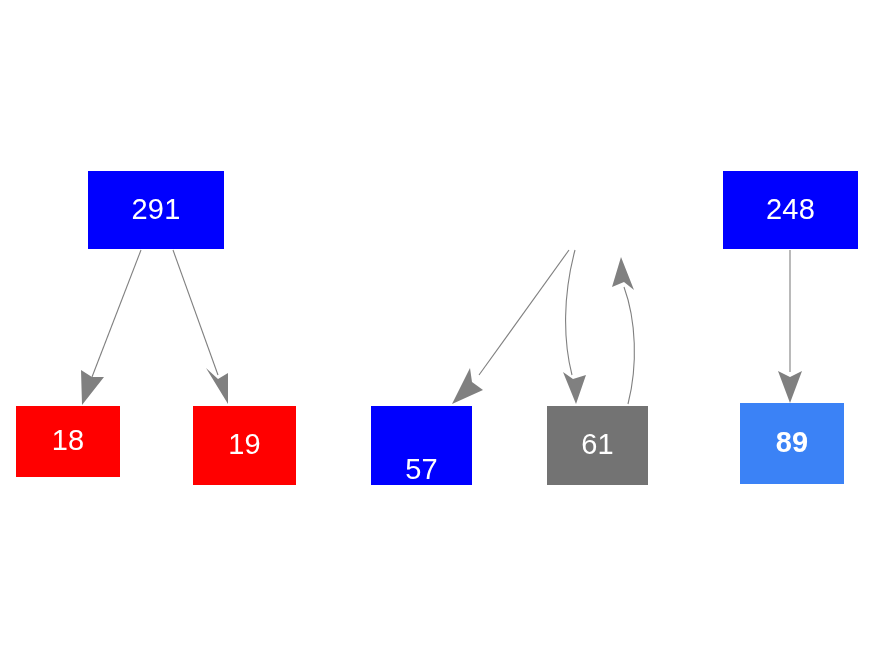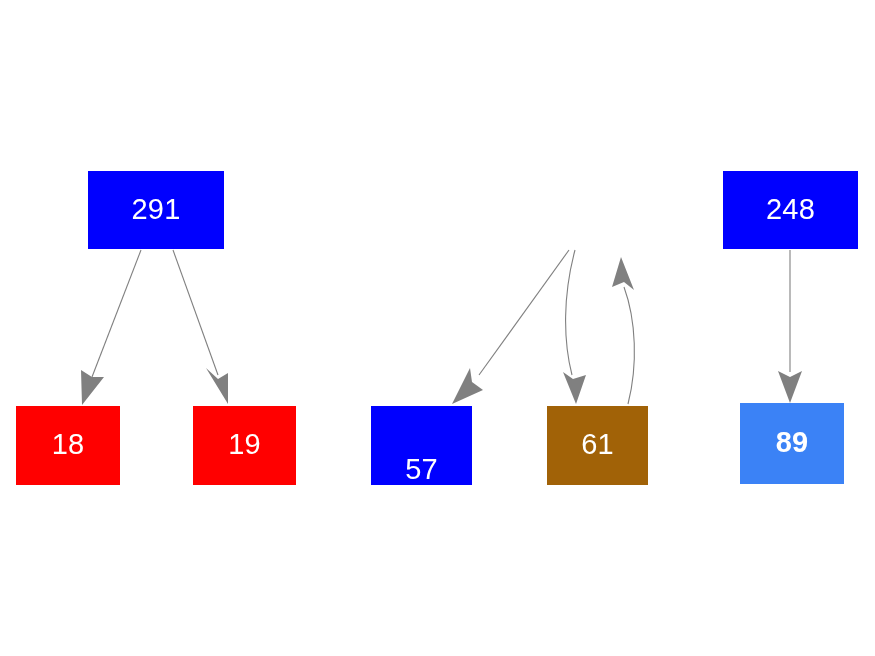--- a/index.html
+++ b/index.html
@@ -86,34 +86,34 @@
     <g>
       <path class="edge-path" d="M 790,250 L 790,372"></path>
       <path class="edge-head" d="M 790,403 L 802,371 L 790,377 L 778,371 Z"></path>
     </g>
   </svg>
 
   <div class="node-box" style="left:88px; top:171px; width:136px; height:78px; background:#0000ff;">
     <span class="node-label">291</span>
   </div>
 
-  <div class="node-box" style="left:16px; top:406px; width:104px; height:79px; background:#ff0000;">
+  <div class="node-box" style="left:16px; top:406px; width:104px; height:71px; background:#ff0000;">
     <span class="node-label">18</span>
   </div>
 
   <div class="node-box" style="left:193px; top:406px; width:103px; height:79px; background:#ff0000;">
     <span class="node-label">19</span>
   </div>
 
 
   <div class="node-box" style="left:371px; top:406px; width:101px; height:79px; background:#0000ff;align-items:flex-end;">
     <span class="node-label">57</span>
   </div>
 
-  <div class="node-box" style="left:547px; top:406px; width:101px; height:79px; background:#a16207;">
+  <div class="node-box" style="left:547px; top:406px; width:101px; height:79px; background:#737373;">
     <span class="node-label">61</span>
   </div>
 
   <div class="node-box" style="left:723px; top:171px; width:135px; height:78px; background:#0000ff;align-items:center;">
     <span class="node-label">248</span>
   </div>
 
   <div class="node-box" style="left:740px; top:403px; width:104px; height:81px; background:#3b82f6;font-weight:bold;">
     <span class="node-label">89</span>
   </div>

